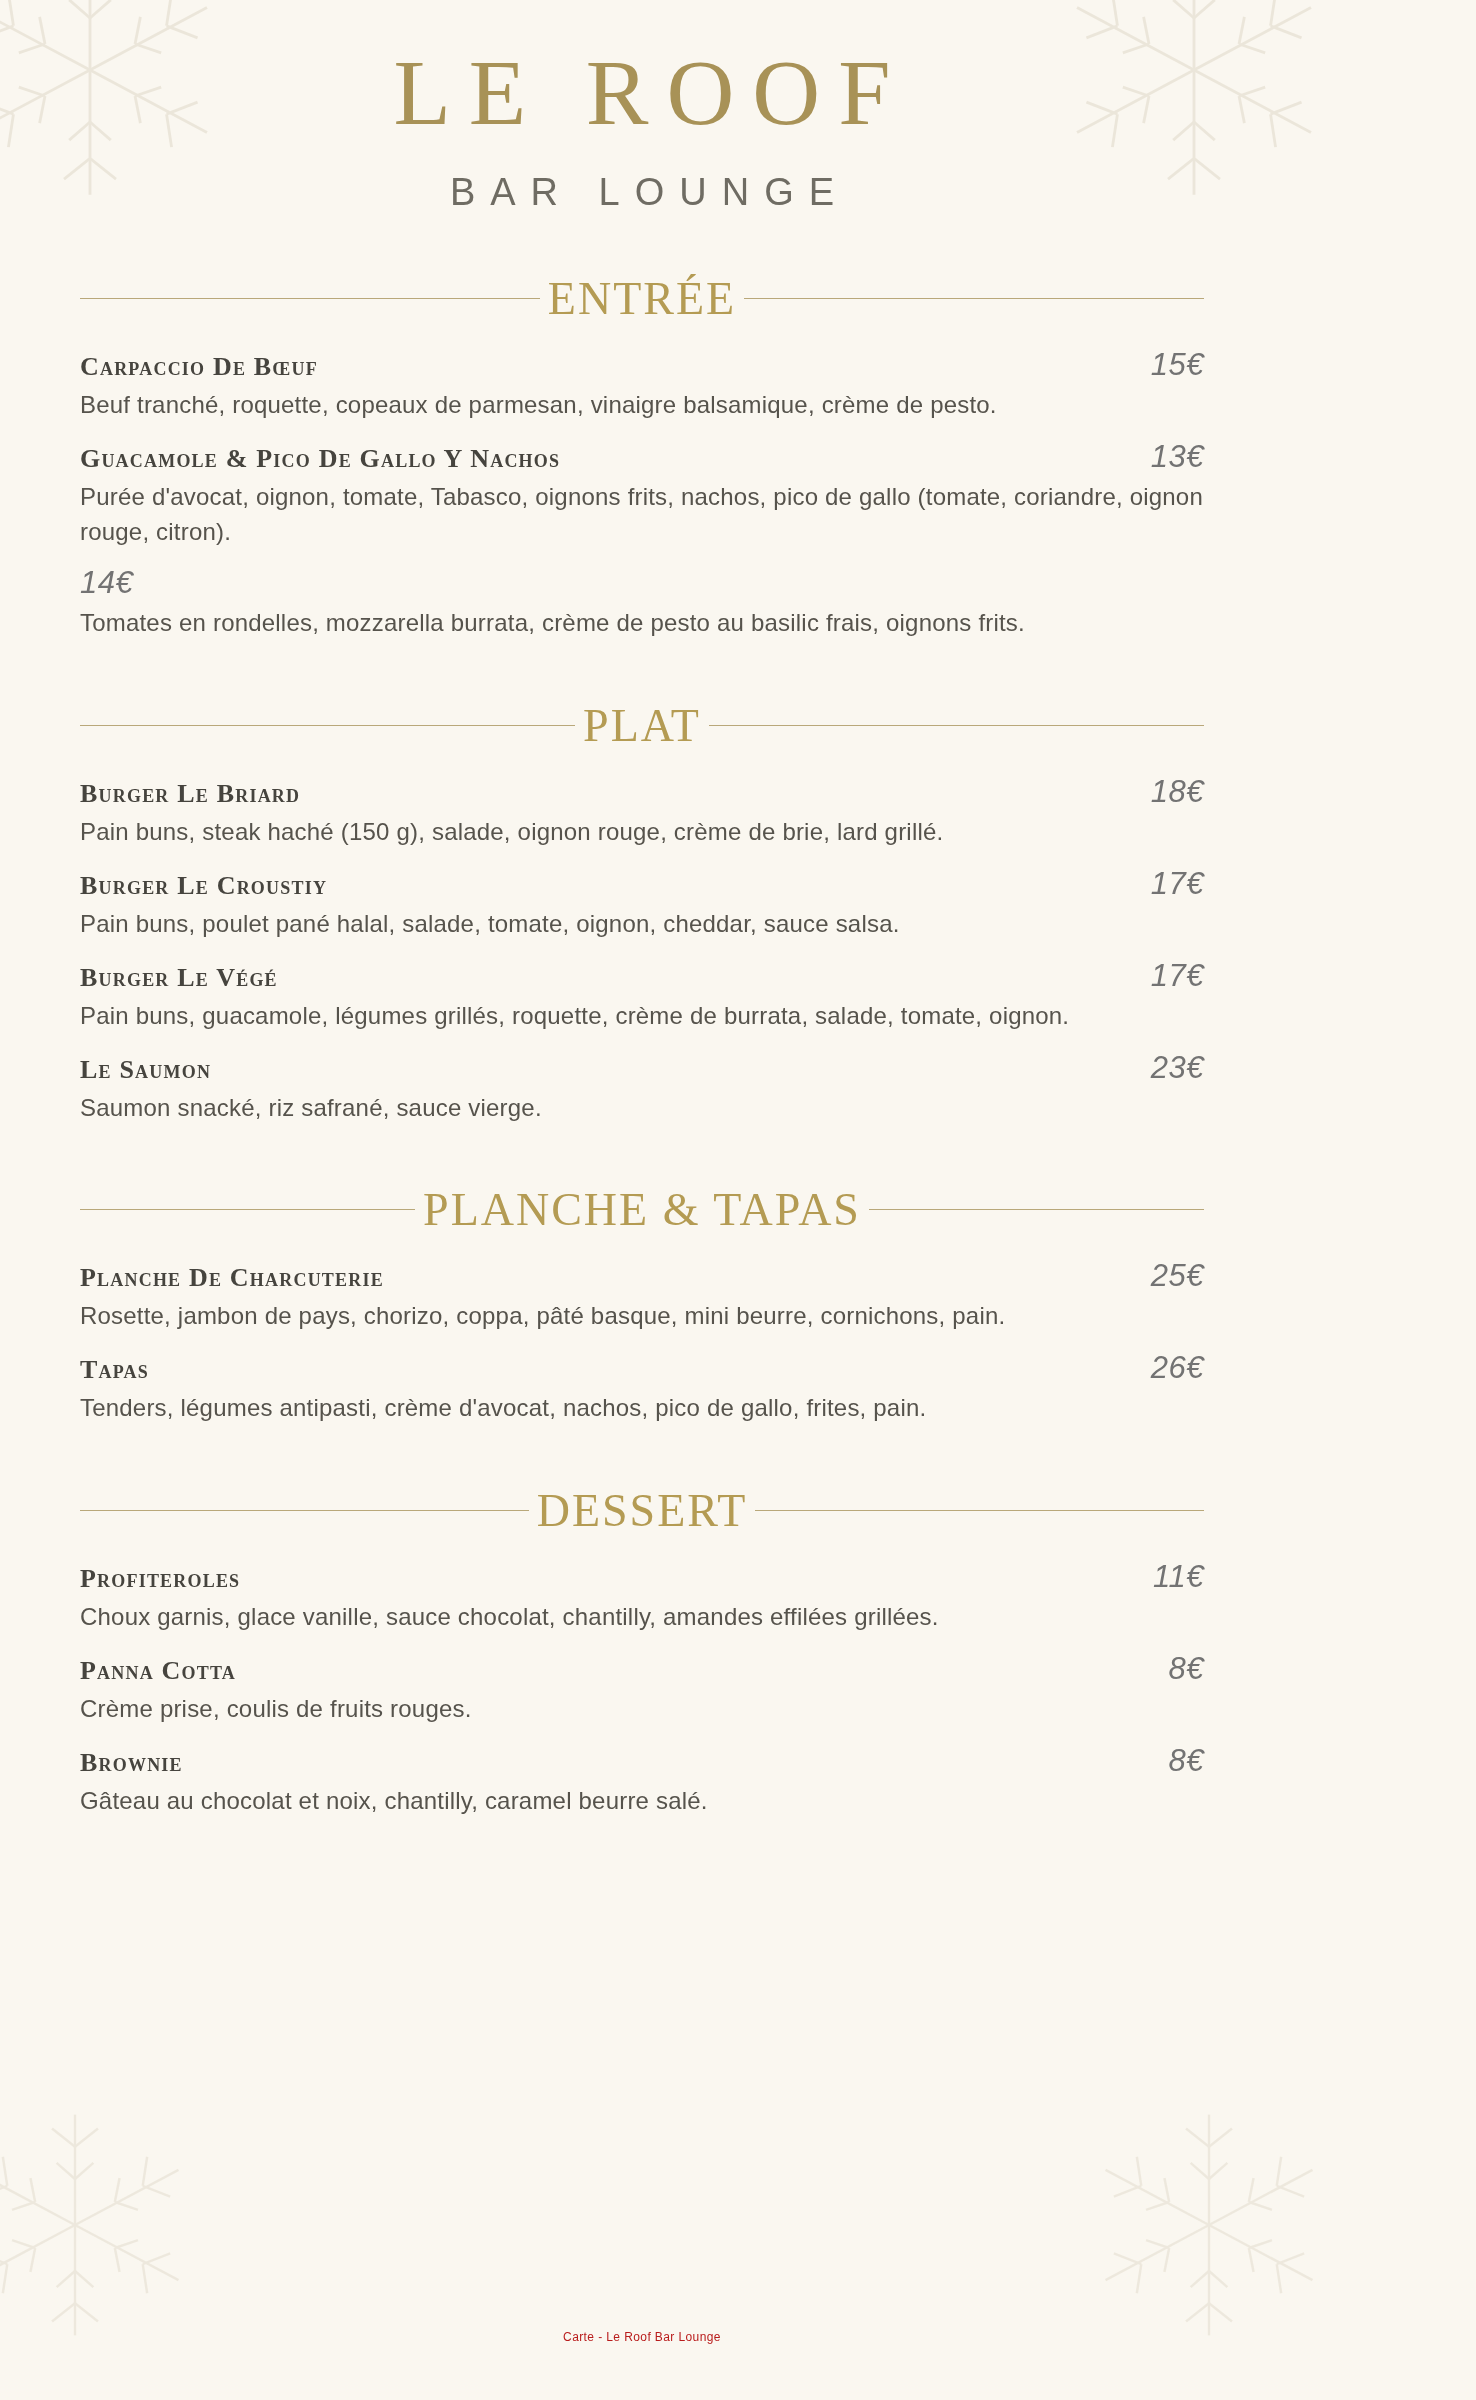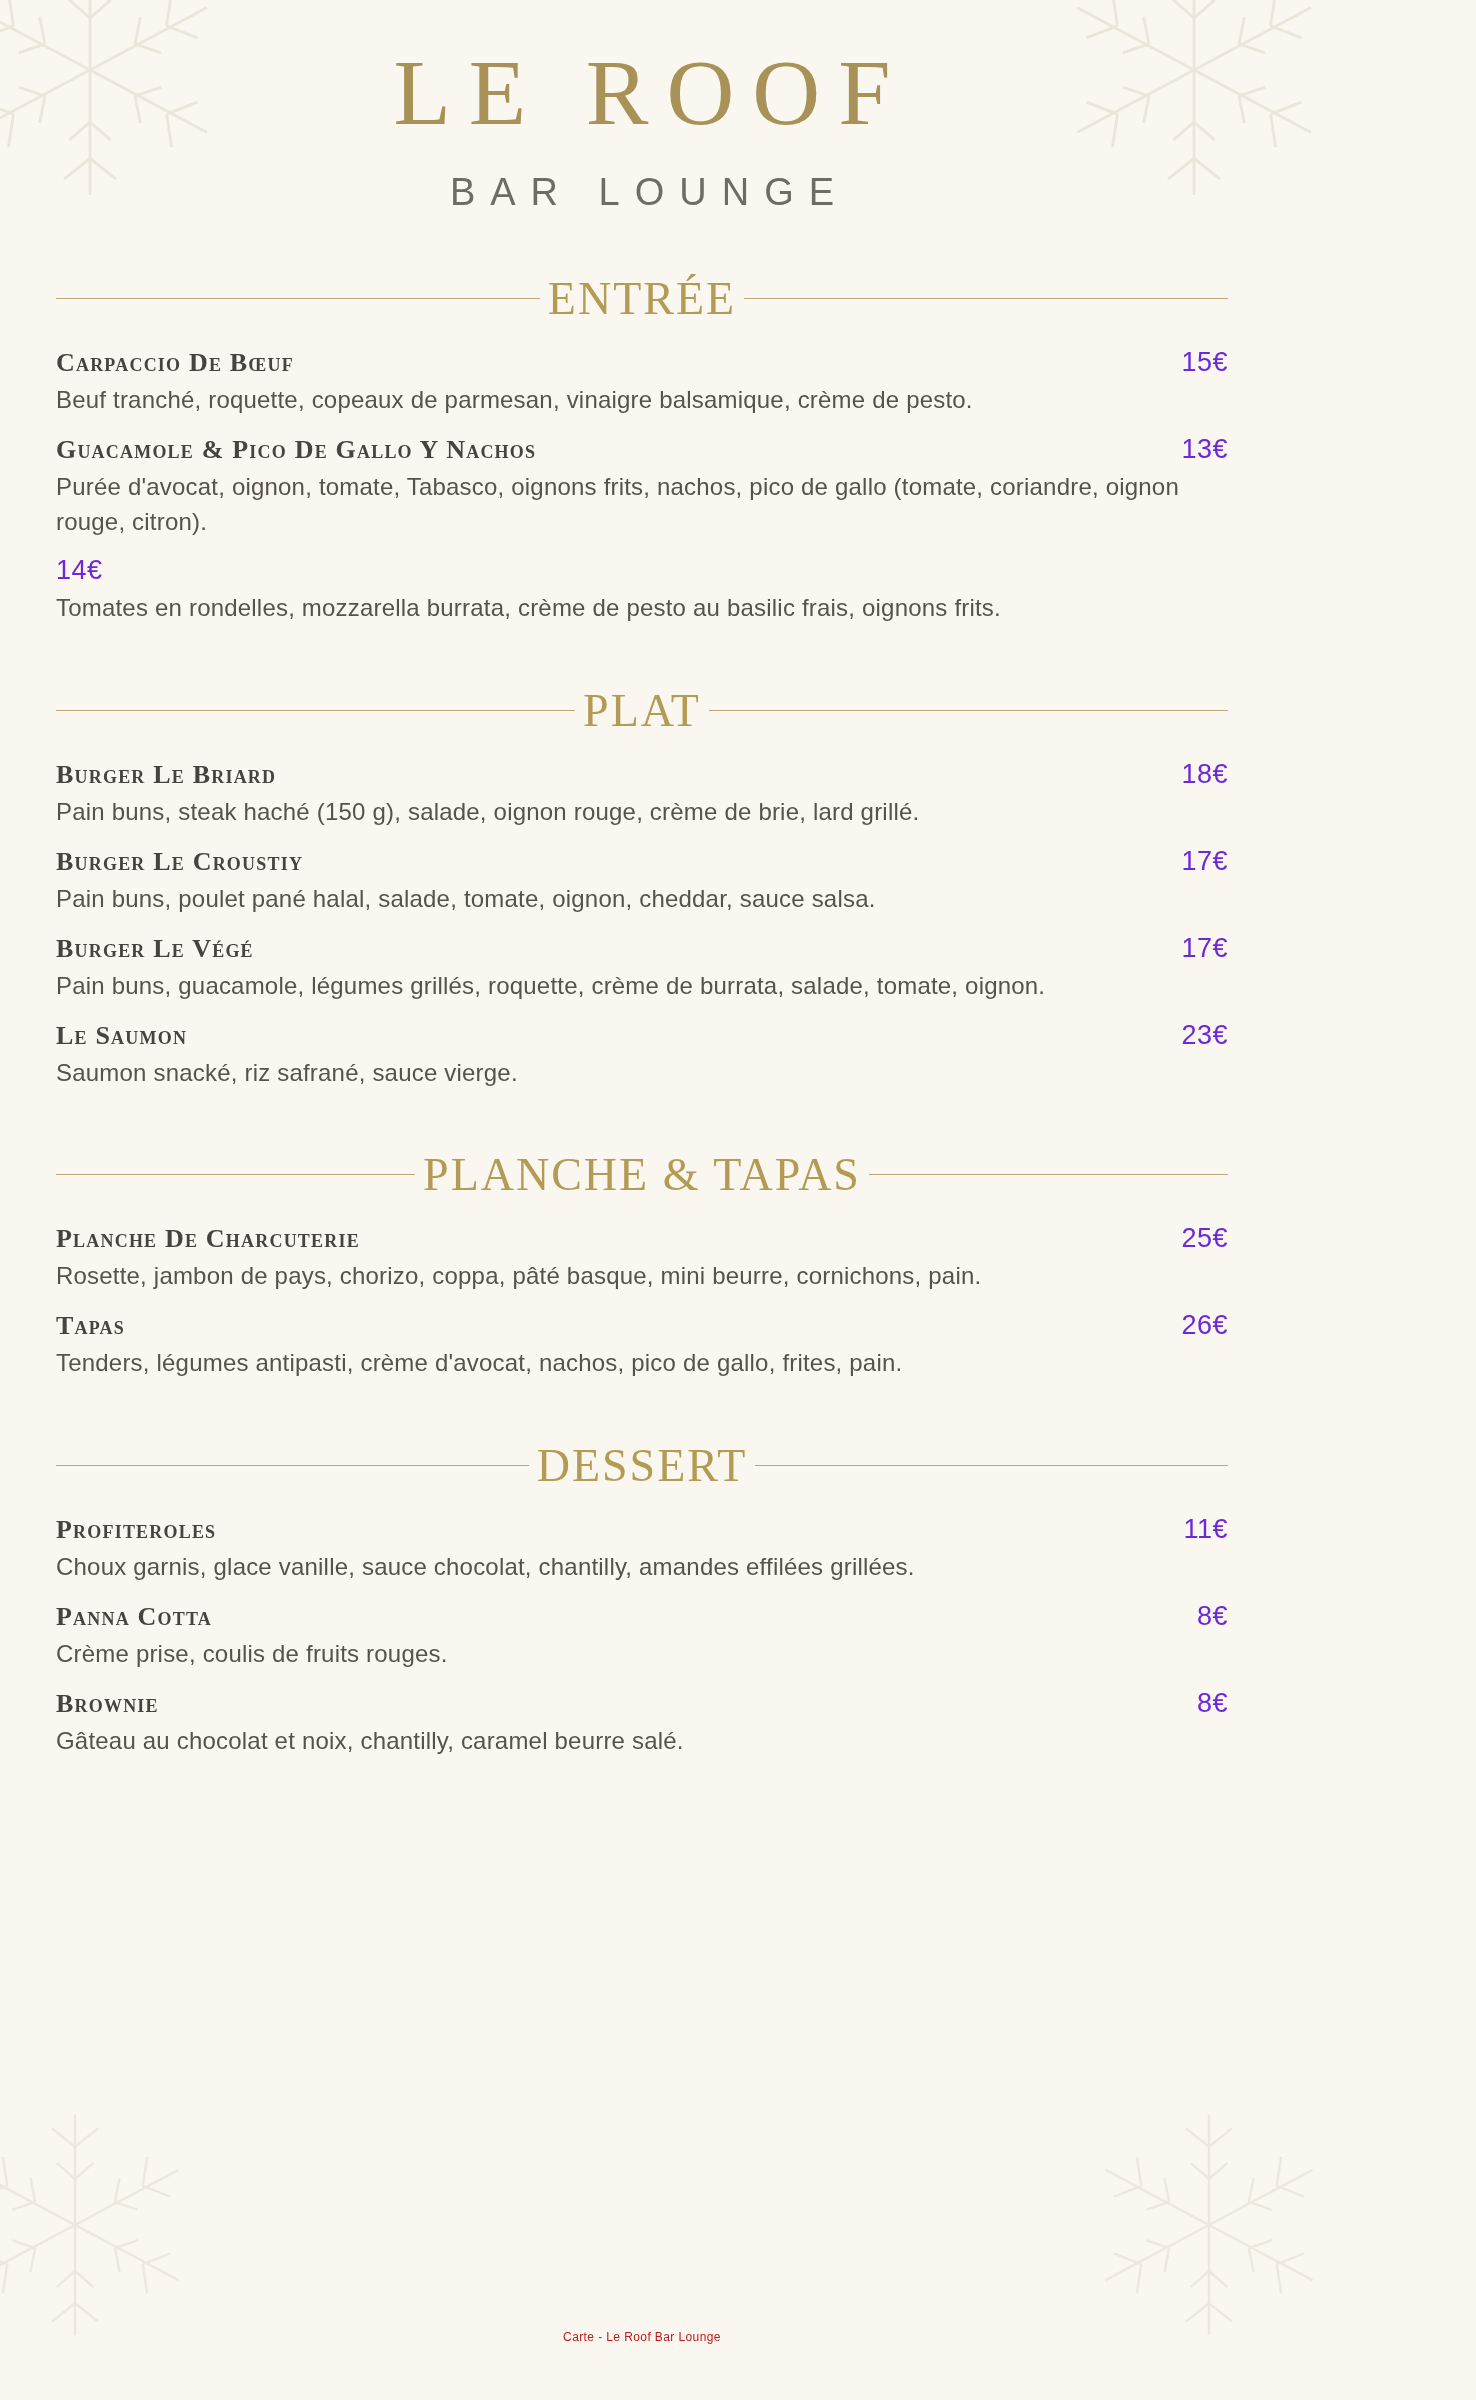--- a/index.html
+++ b/index.html
@@ -13,21 +13,21 @@
     font-family: "Liberation Sans", sans-serif;
     color: #3d3b36;
     position: relative;
     overflow: hidden;
   }
   .page {
     position: relative;
     width: 1284px;
     min-height: 2400px;
     box-sizing: border-box;
-    padding: 0 56px;
+    padding: 0 80px;
   }
 
   
   .flake {
     position: absolute;
     pointer-events: none;
     opacity: .5;
   }
   .flake svg { display: block; }
   .flake-tl { top: -60px; left: -40px; }
@@ -94,24 +94,25 @@
     font-family: "Liberation Serif", serif;
     font-size: 26px;
     letter-spacing: 1.2px;
     color: #46443e;
     font-weight: 600;
     font-variant: small-caps;
     text-transform: capitalize;
   }
   .item-price {
     font-family: "Liberation Sans", sans-serif;
-    font-size: 27px;
-    color: #6d28d9;
+    font-size: 31px;
+    color: #737373;
     white-space: nowrap;
     letter-spacing: .5px;
+    font-style: italic;
   }
   .item-desc {
     font-size: 24px;
     color: #56534c;
     line-height: 1.45;
     margin-top: 5px;
     max-width: 1180px;
     letter-spacing: .2px;
   }
 

